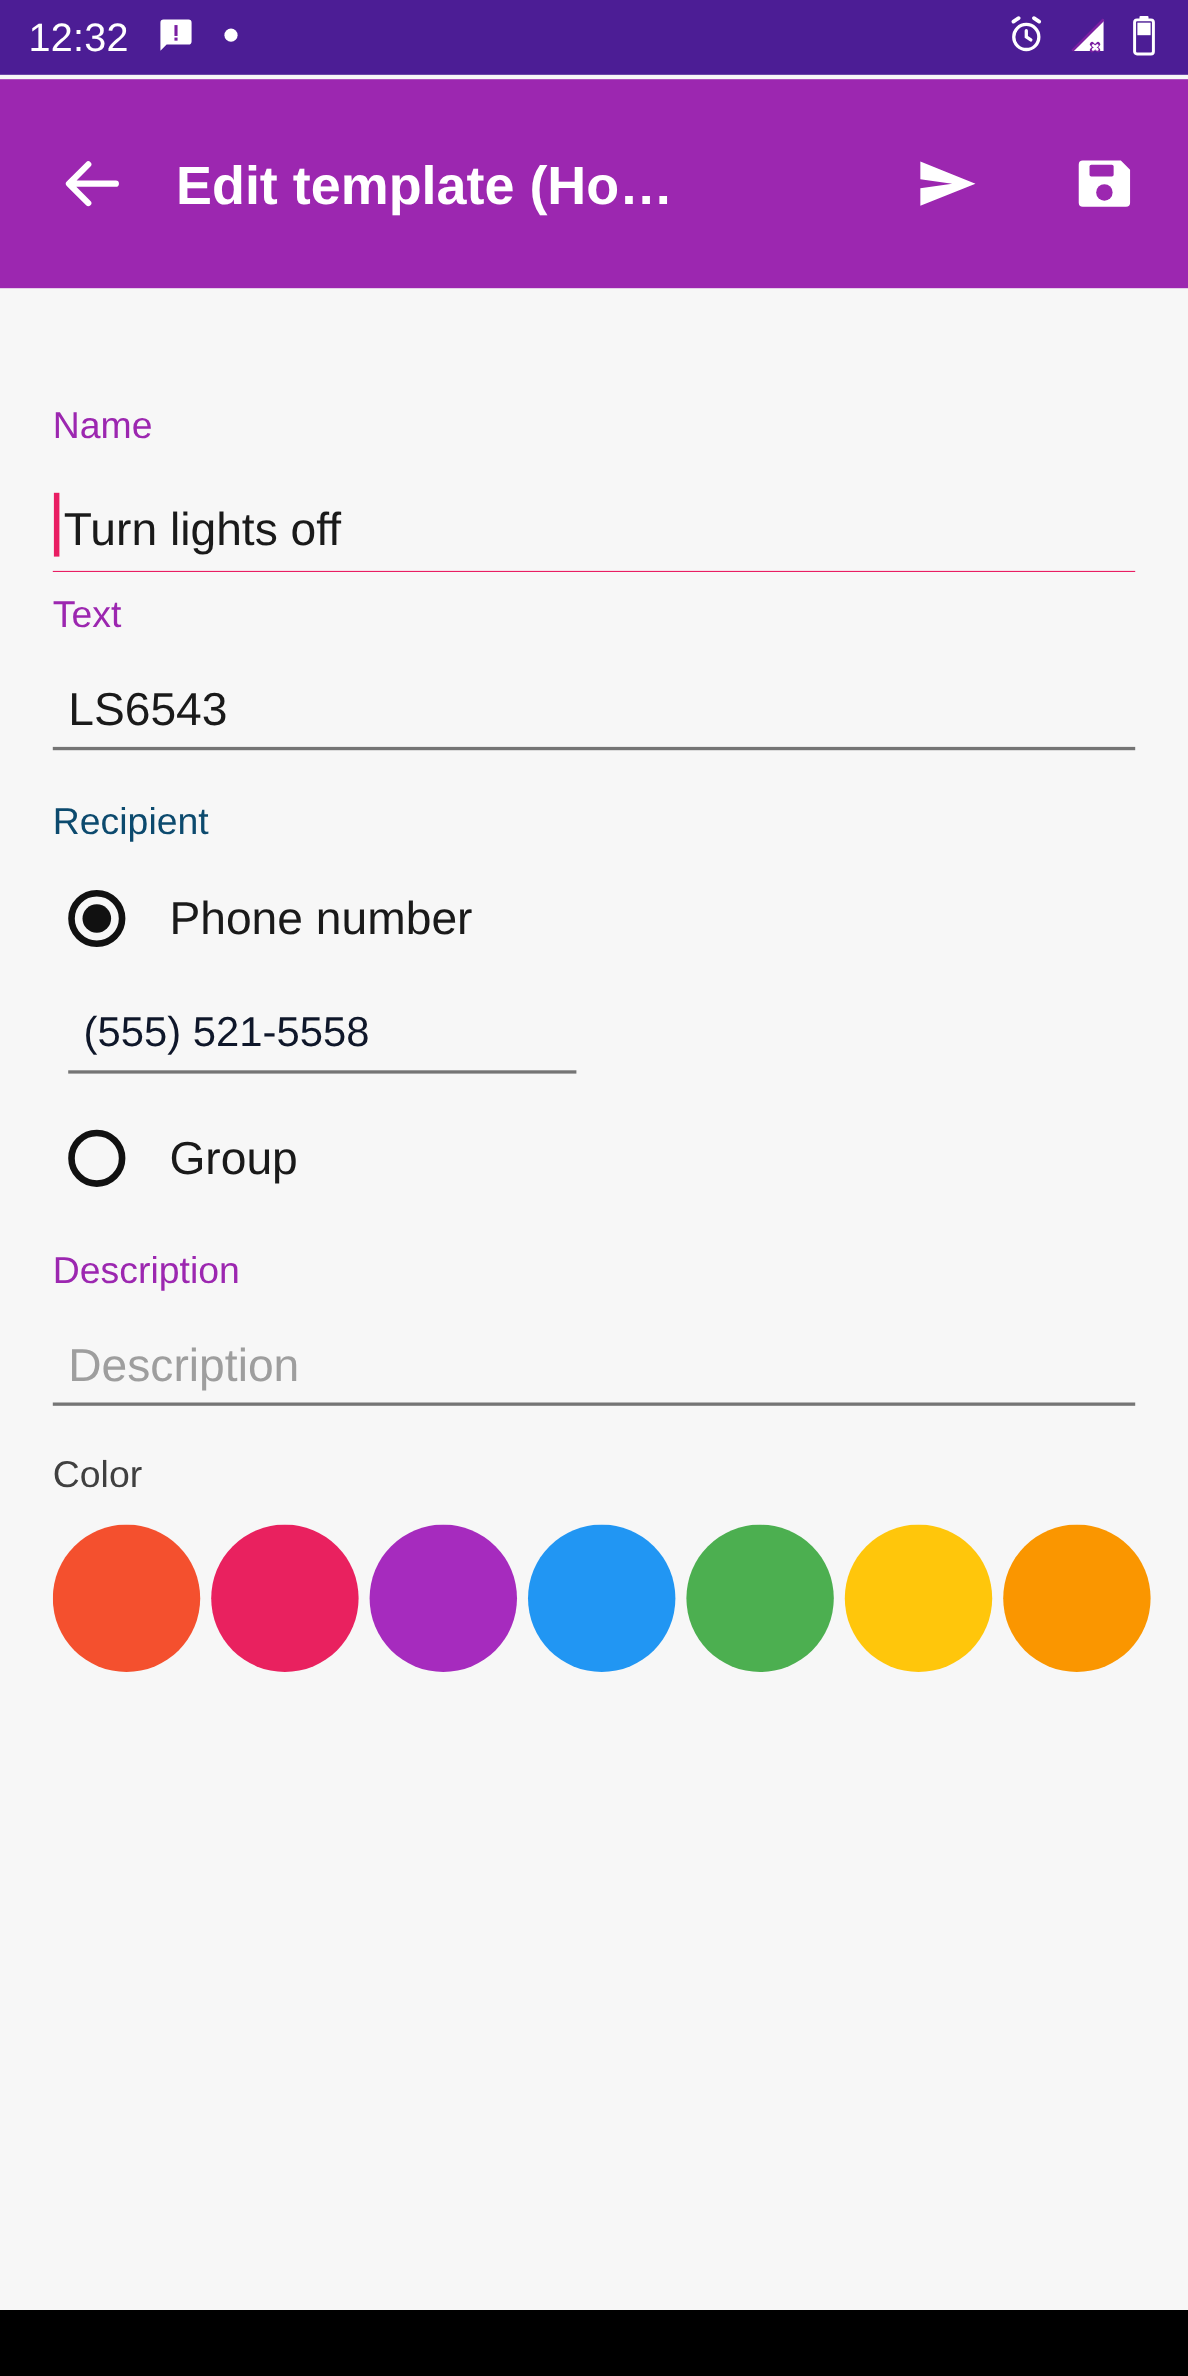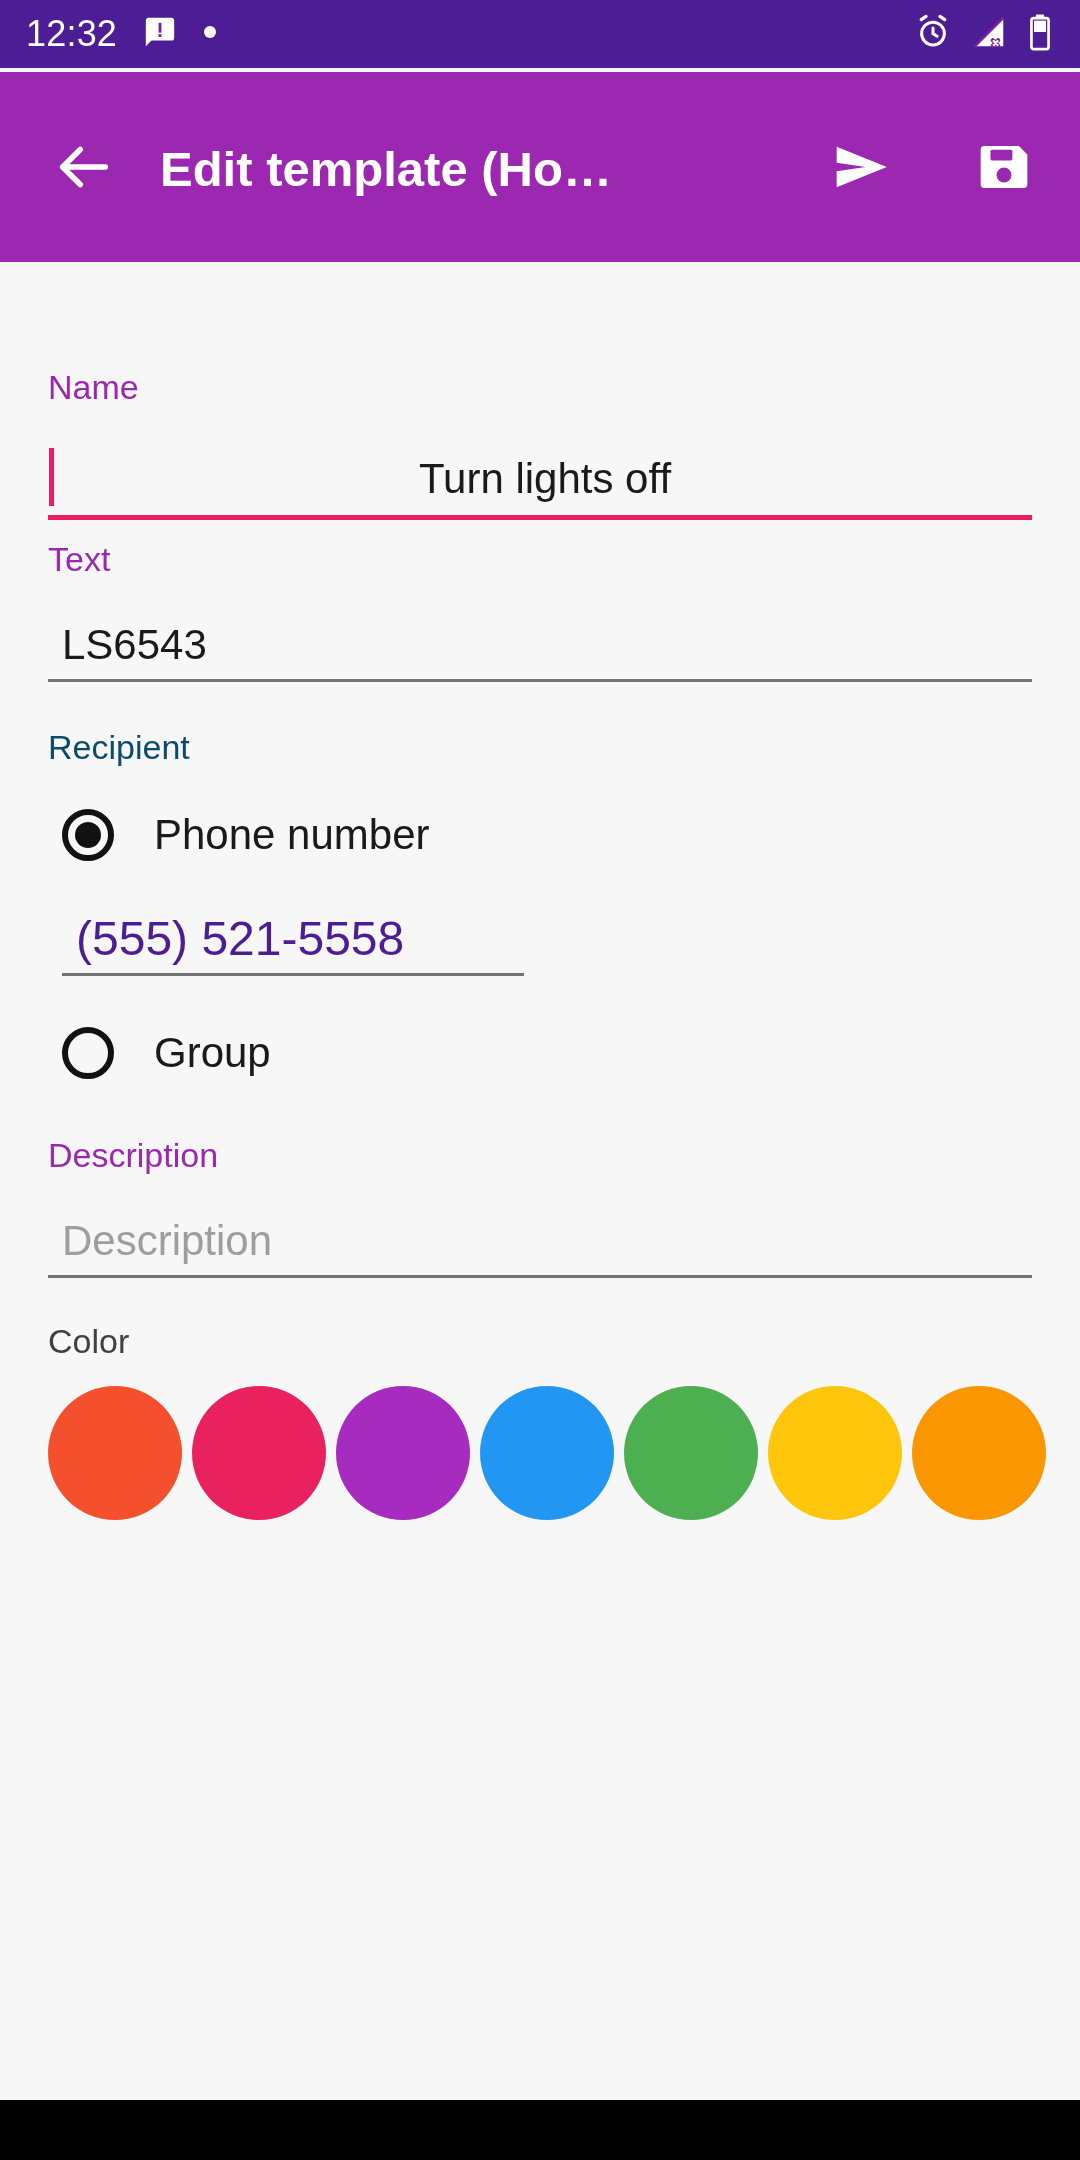--- a/index.html
+++ b/index.html
@@ -108,25 +108,24 @@
     font-weight: 400;
     line-height: 1;
   }
 
   
   .name-block { padding-top: 108px; }
   .name-input-wrap {
     margin-top: 38px;
     position: relative;
     height: 78px;
-    border-bottom: 5px solid #84cc16;
-    box-sizing: border-box;
-    display: flex;
-    align-items: center;
-    justify-content: center;
+    border-bottom: 1px solid #84cc16;
+    box-sizing: border-box;
+    display: flex;
+    align-items: center;
   }
   .caret {
     position: absolute;
     left: 1px; top: 6px;
     width: 5px;
     height: 58px;
     background: #E91E63;
   }
   .name-value {
     color: #1A1A1A;
@@ -195,22 +194,22 @@
   .phone-input-wrap {
     width: 462px;
     height: 72px;
     border-bottom: 3px solid #757575;
     box-sizing: border-box;
     display: flex;
     align-items: center;
     margin-left: 14px;
   }
   .phone-value {
-    color: #4c1d95;
-    font-size: 48px;
+    color: #0f172a;
+    font-size: 38px;
     padding-left: 14px;
     line-height: 1;
   }
   .contacts-btn {
     width: 478px;
     height: 104px;
     background: #90A4AE;
     color: #FFFFFF;
     font-size: 30px;
     font-weight: bold;

